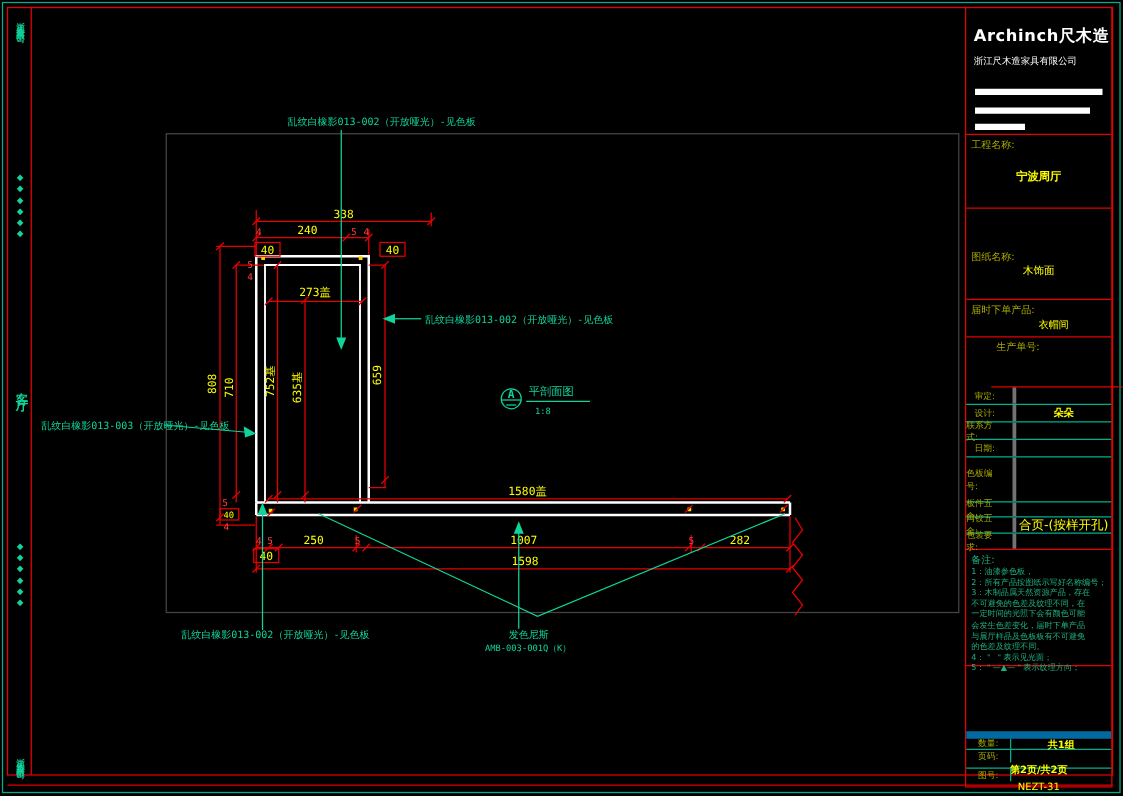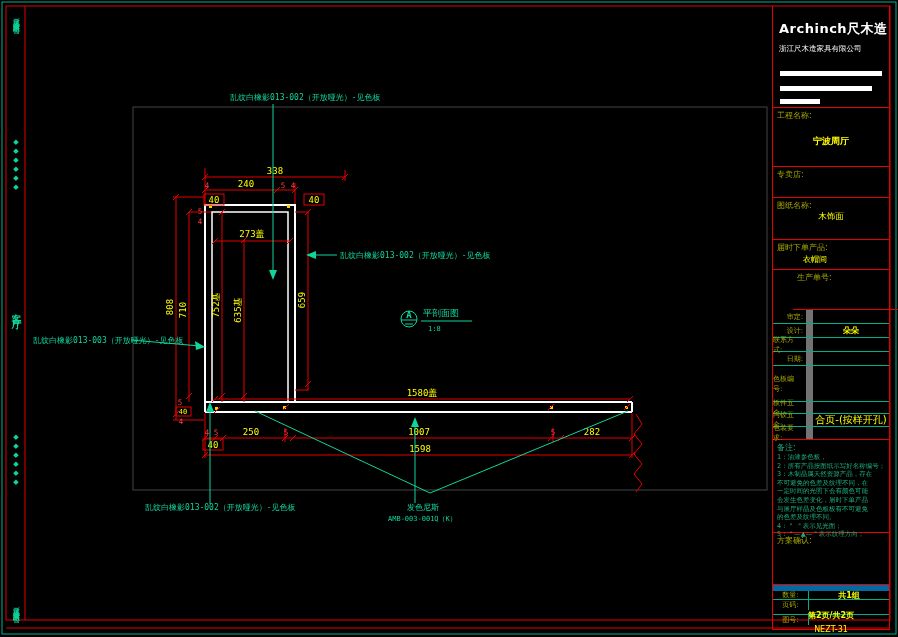--- a/index.html
+++ b/index.html
@@ -24,22 +24,22 @@
   .tb{left:772px;top:6px;width:118px;height:624px;border-left:1px solid #e60000;
       border-right:1px solid #e60000;box-sizing:border-box;}
   .tbs{position:absolute;left:0;width:116px;border-bottom:1px solid #e60000;box-sizing:border-box;}
   .lab{color:#a8a800;font-size:8px;padding:2px 0 0 4px;}
   .valY{color:#ffff00;font-weight:bold;}
   .bar{position:absolute;background:#fff;height:5px;}
   .logo{color:#fff;font-size:13px;font-weight:bold;padding:14px 0 0 6px;letter-spacing:0.5px;}
   .comp{color:#fff;font-size:7.5px;padding:6px 0 0 6px;}
   .grid-row{position:absolute;left:0;width:116px;display:flex;box-sizing:border-box;
             border-bottom:1px solid #00b08c;}
-  .gl{width:40px;border-right:7px solid #737373;box-sizing:border-box;color:#a8a800;
-      font-size:7px;display:flex;align-items:center;justify-content:flex-end;padding-right:3px;}
+  .gl{width:40px;border-right:3px solid #737373;box-sizing:border-box;color:#a8a800;
+      font-size:7px;display:flex;align-items:center;justify-content:flex-end;padding-right:14px;}
   .gv{flex:1;display:flex;align-items:center;justify-content:center;color:#ffff00;font-size:10px;}
   .notes{color:#1fae7f;font-size:6.5px;line-height:8.6px;padding-left:4px;}
   .btrow{position:absolute;left:0;width:116px;height:15px;display:flex;box-sizing:border-box;
          border-bottom:1px solid #00b08c;}
   .btl{width:36px;border-right:1px solid #00b08c;box-sizing:border-box;color:#a8a800;font-size:7px;
        display:flex;align-items:center;justify-content:center;}
   .btv{flex:1;display:flex;align-items:center;justify-content:center;color:#ffff00;font-size:8px;font-weight:bold;}
 </style>
 </head>
 <body>
@@ -174,32 +174,29 @@
     <div class="bar" style="left:7px;top:65px;width:102px;"></div>
     <div class="bar" style="left:7px;top:80px;width:92px;"></div>
     <div class="bar" style="left:7px;top:93px;width:40px;"></div>
   </div>
 
   <div class="tbs" style="top:102px;height:59px;">
     <div class="lab">工程名称:</div>
     <div class="valY" style="text-align:center;margin-top:14px;font-size:9px;">宁波周厅</div>
   </div>
 
-  <div class="tbs" style="top:161px;height:31px;">
-    <div class="lab">专卖店:</div>
-  </div>
 
   <div class="tbs" style="top:192px;height:42px;">
     <div class="lab">图纸名称:</div>
     <div class="valY" style="text-align:center;margin-top:0;font-size:8.5px;font-weight:normal;">木饰面</div>
   </div>
 
   <div class="tbs" style="top:234px;height:30px;">
     <div class="lab">届时下单产品:</div>
-    <div class="valY" style="margin-left:30px;margin-top:1px;font-size:8px;font-weight:normal;">衣帽间</div>
+    <div class="valY" style="margin-left:58px;margin-top:1px;font-size:8px;font-weight:normal;">衣帽间</div>
   </div>
 
   <div class="tbs" style="top:264px;height:40px;margin-left:20px;">
     <div class="lab">生产单号:</div>
   </div>
 
   <div class="grid-row" style="top:304px;height:14px;">
     <div class="gl">审定:</div>
     <div class="gv"></div>
   </div>
@@ -239,23 +236,20 @@
     <div class="notes">3：木制品属天然资源产品，存在</div>
     <div class="notes">不可避免的色差及纹理不同，在</div>
     <div class="notes">一定时间的光照下会有颜色可能</div>
     <div class="notes">会发生色差变化，届时下单产品</div>
     <div class="notes">与展厅样品及色板板有不可避免</div>
     <div class="notes">的色差及纹理不同。</div>
     <div class="notes">4：＂ ＂表示见光面；</div>
     <div class="notes">5：＂—▲—＂表示纹理方向；</div>
   </div>
 
-  <div class="tbs" style="top:527px;height:52px;">
-    <div class="lab">方案确认:</div>
-  </div>
 
   <div class="btrow" style="top:579px;border-top:6px solid #0369a1;">
     <div class="btl">数量:</div>
     <div class="btv">共1组</div>
   </div>
   <div class="btrow" style="top:594px;flex-direction:column;">
     <div class="btl">页码:</div>
     <div class="btv">第2页/共2页</div>
   </div>
   <div class="btrow" style="top:609px;border-bottom:1px solid #e60000;flex-direction:column;">

